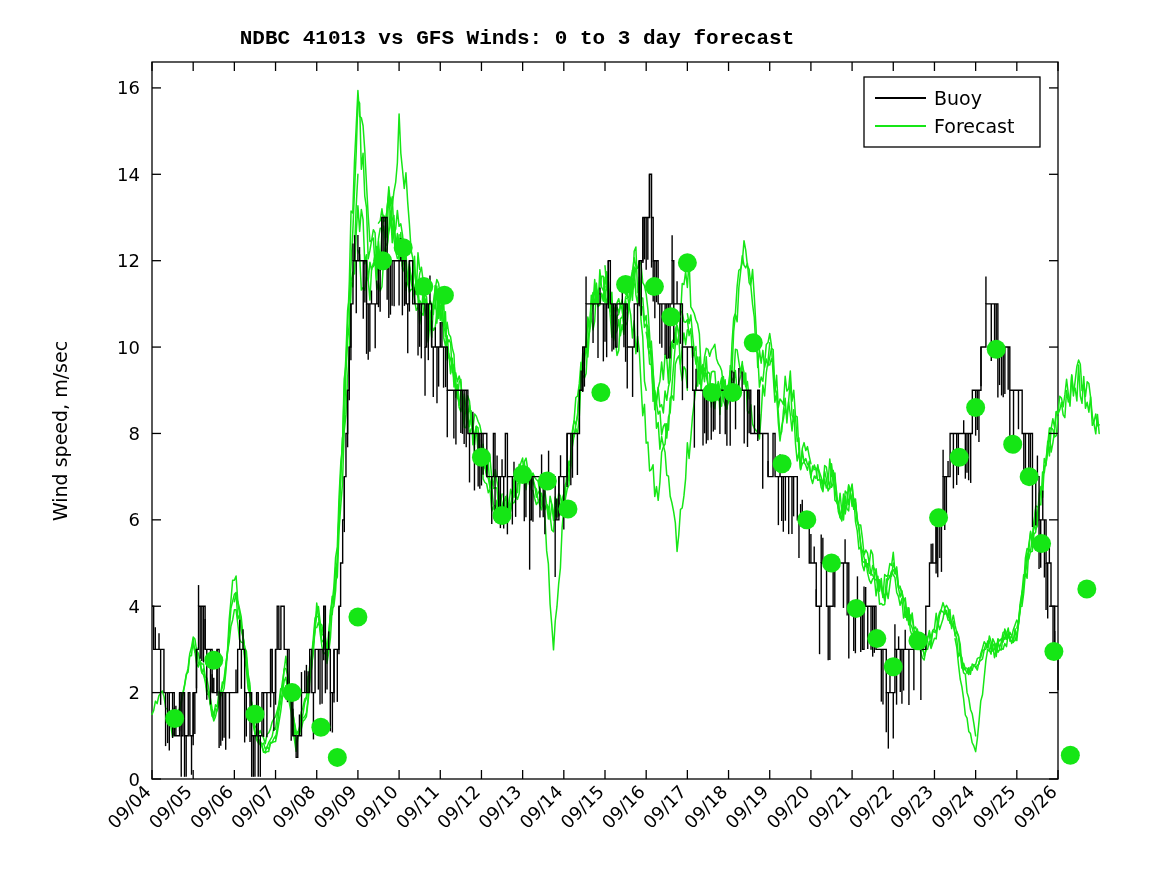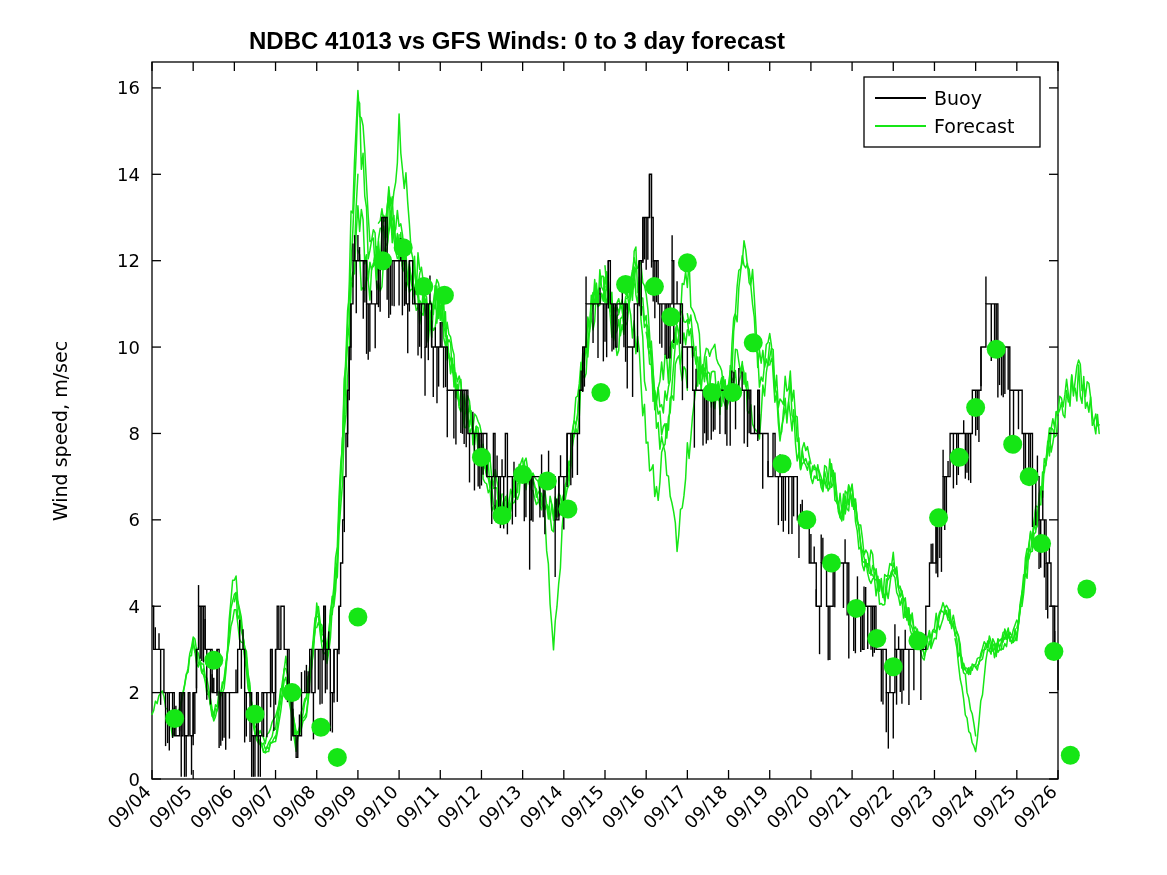--- a/index.html
+++ b/index.html
@@ -1,20 +1,20 @@
 <!DOCTYPE html>
 <html><head>
 <meta charset="utf-8">
 <style>
   html,body{margin:0;padding:0;background:#ffffff;}
   body{width:1167px;height:875px;font-family:"DejaVu Sans",sans-serif;overflow:hidden;}
   #fig{position:relative;width:1167px;height:875px;background:#fff;}
   #title{
     position:absolute;left:0;top:27px;width:1034px;text-align:center;
-    font-family:Liberation Sans, sans-serif;font-weight:bold;font-size:24px;color:#000;
+    font-family:Liberation Mono, monospace;font-weight:bold;font-size:21px;color:#000;
     letter-spacing:0px;
   }
   #ylabel{
     position:absolute;
     left:-240px;top:420px;
     width:600px;text-align:center;
     transform:rotate(-90deg);
     font-family:"DejaVu Sans",sans-serif;font-size:19px;color:#000;
   }
   svg{position:absolute;left:0;top:0;}

